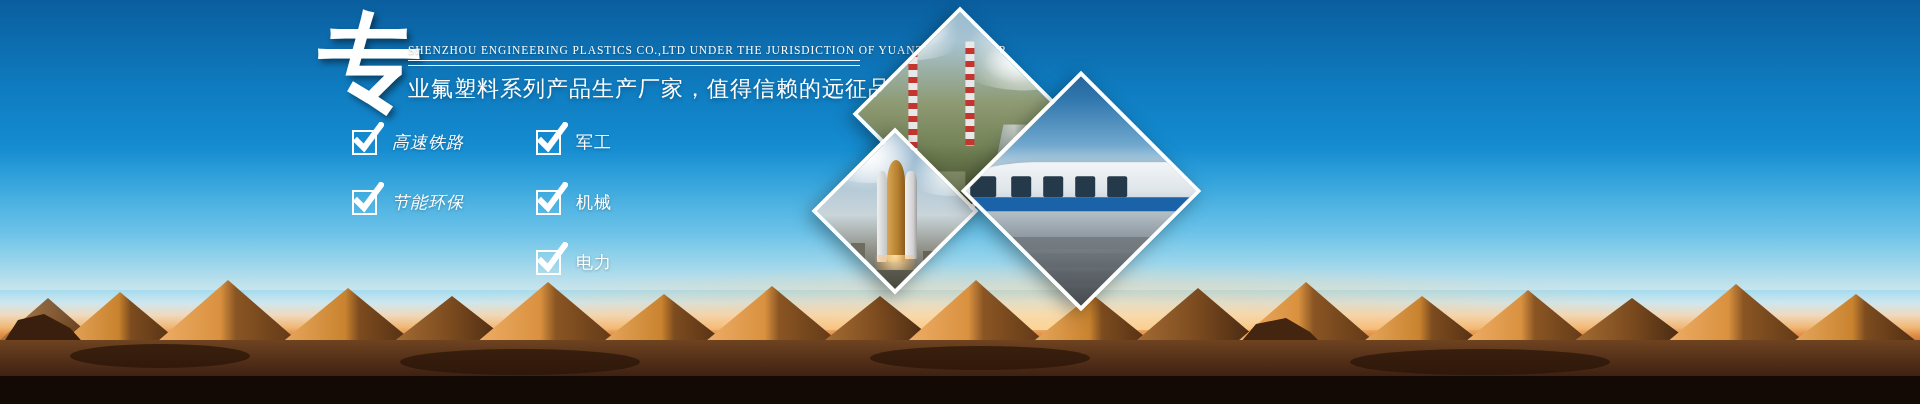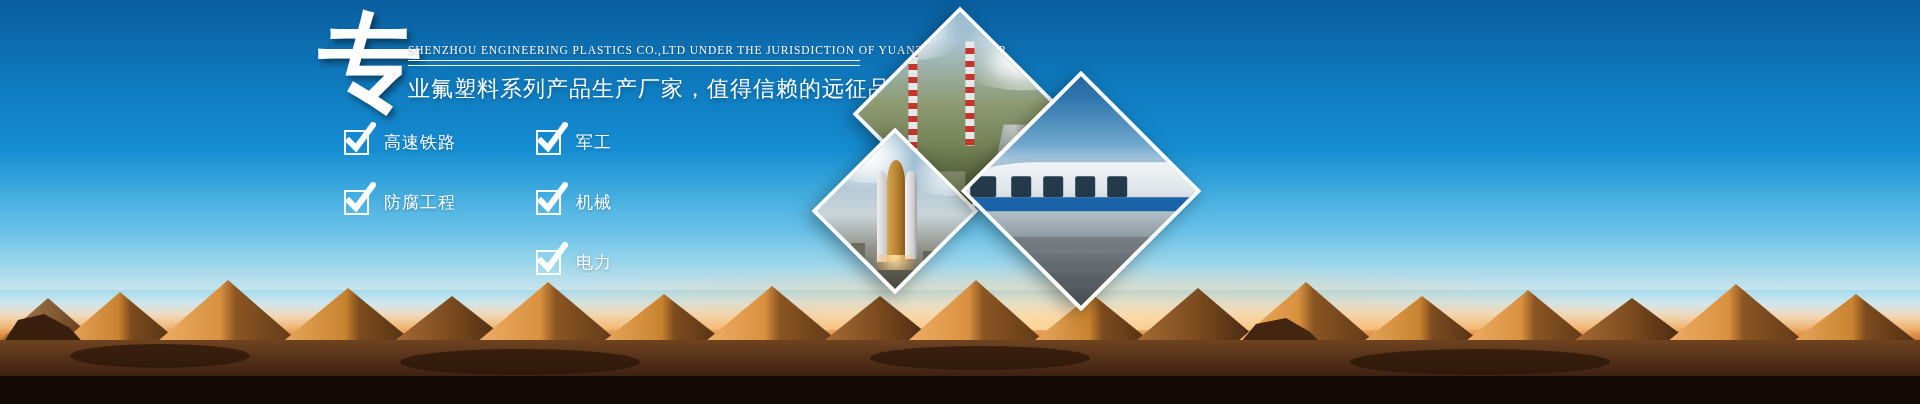--- a/index.html
+++ b/index.html
@@ -75,21 +75,21 @@
     margin-top:8px;color:#ffffff;
     font-size:22px;letter-spacing:1px;white-space:nowrap;
     font-family:"DejaVu Sans","Liberation Sans",sans-serif;
     text-shadow:0 2px 4px rgba(0,0,0,.3);
   }
   
   .features{
     position:absolute;left:336px;top:123px;width:300px;
   }
   .col{position:absolute;top:0;}
-  .col-left{left:8px;}
+  .col-left{left:16px;font-style:italic;}
   .col-right{left:200px;}
   .feat{
     display:flex;align-items:center;height:38px;margin-bottom:22px;
   }
   .chk{
     position:relative;width:25px;height:25px;flex:0 0 25px;
     border:2px solid #ffffff;box-sizing:border-box;margin-right:15px;
   }
   .chk svg{position:absolute;left:-4px;top:-10px;}
   .feat-label{
@@ -245,21 +245,21 @@
             </svg>
         </span>
         <span class="feat-label">高速铁路</span>
       </div>
       <div class="feat">
         <span class="chk">
           <svg width="34" height="34" viewBox="0 0 34 34">
               <path d="M7 19 L14 26 L31 3" fill="none" stroke="#ffffff" stroke-width="6" stroke-linecap="square"></path>
             </svg>
         </span>
-        <span class="feat-label">防腐工程</span>
+        <span class="feat-label">节能环保</span>
       </div>
     </div>
 
     <div class="col col-right">
       <div class="feat">
         <span class="chk">
           <svg width="34" height="34" viewBox="0 0 34 34">
               <path d="M7 19 L14 26 L31 3" fill="none" stroke="#ffffff" stroke-width="6" stroke-linecap="square"></path>
             </svg>
         </span>

